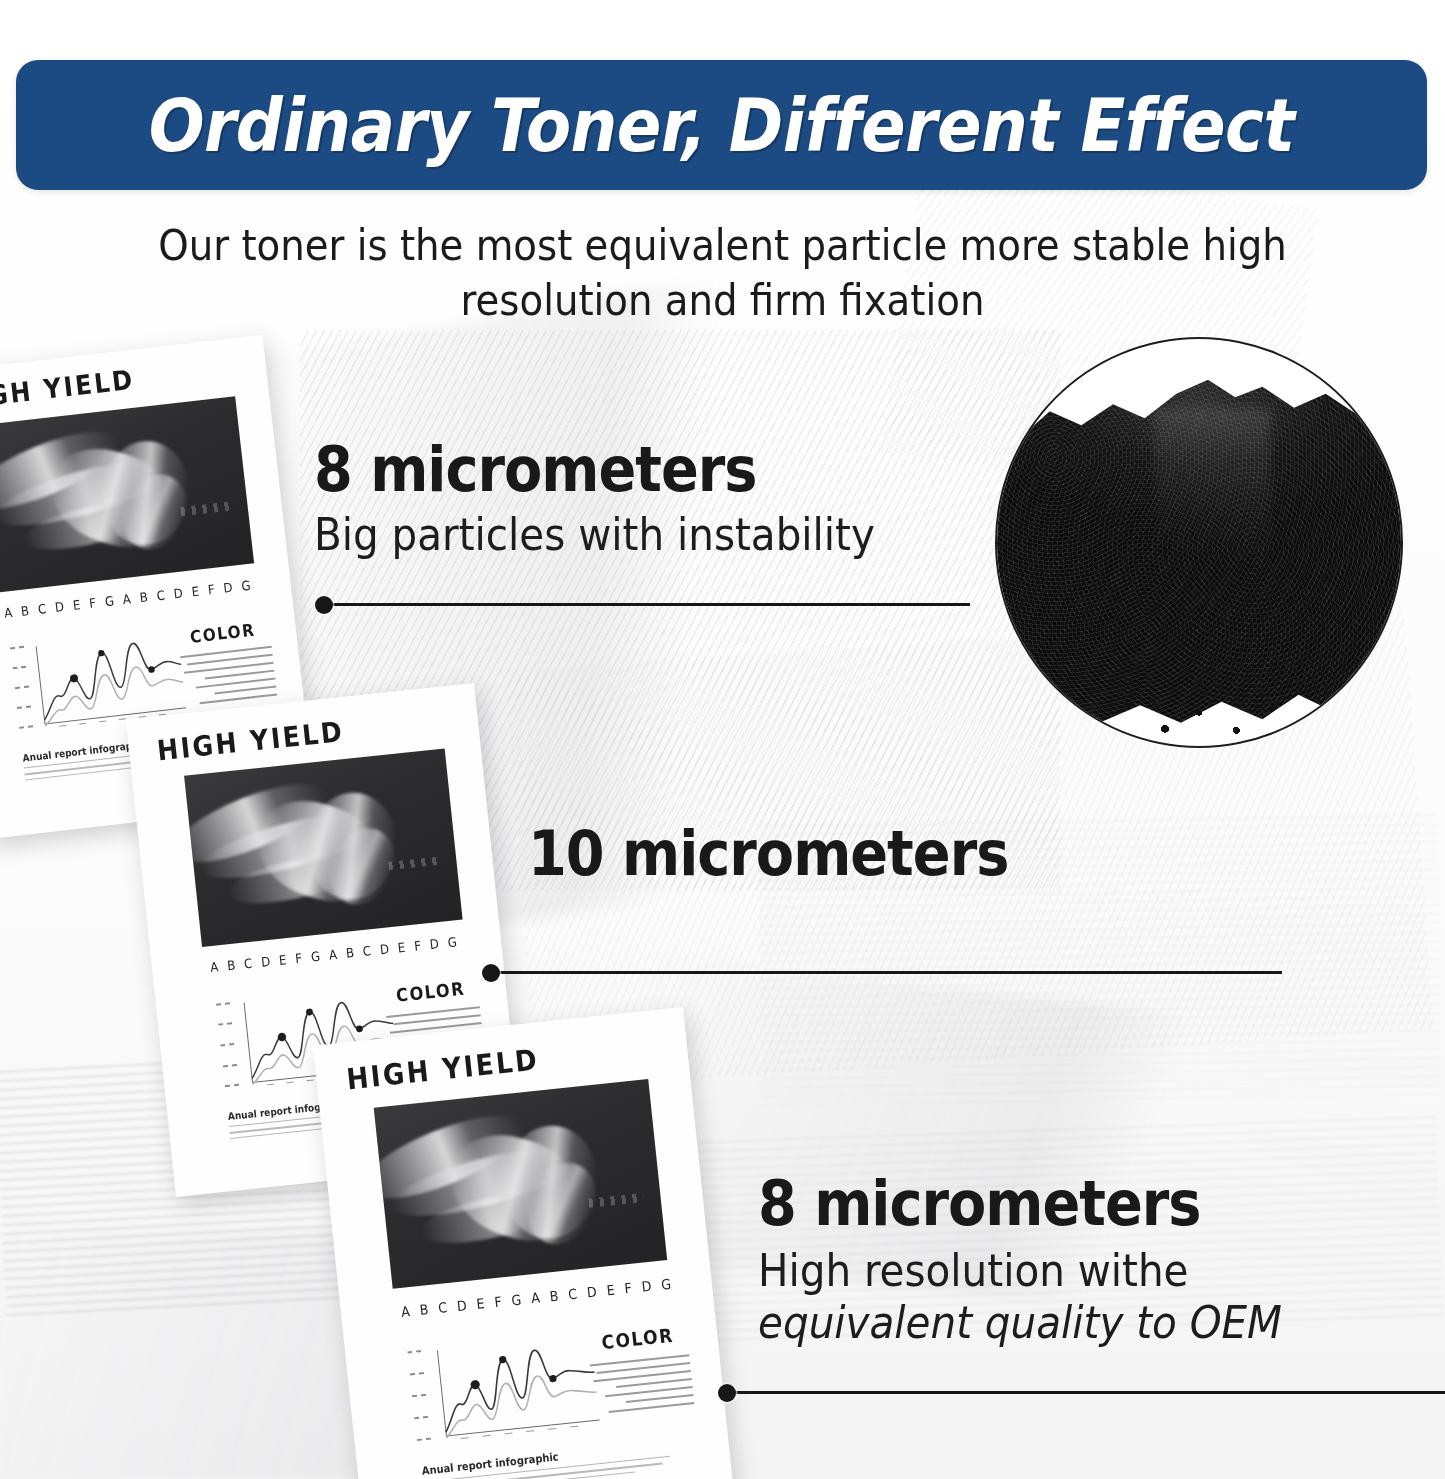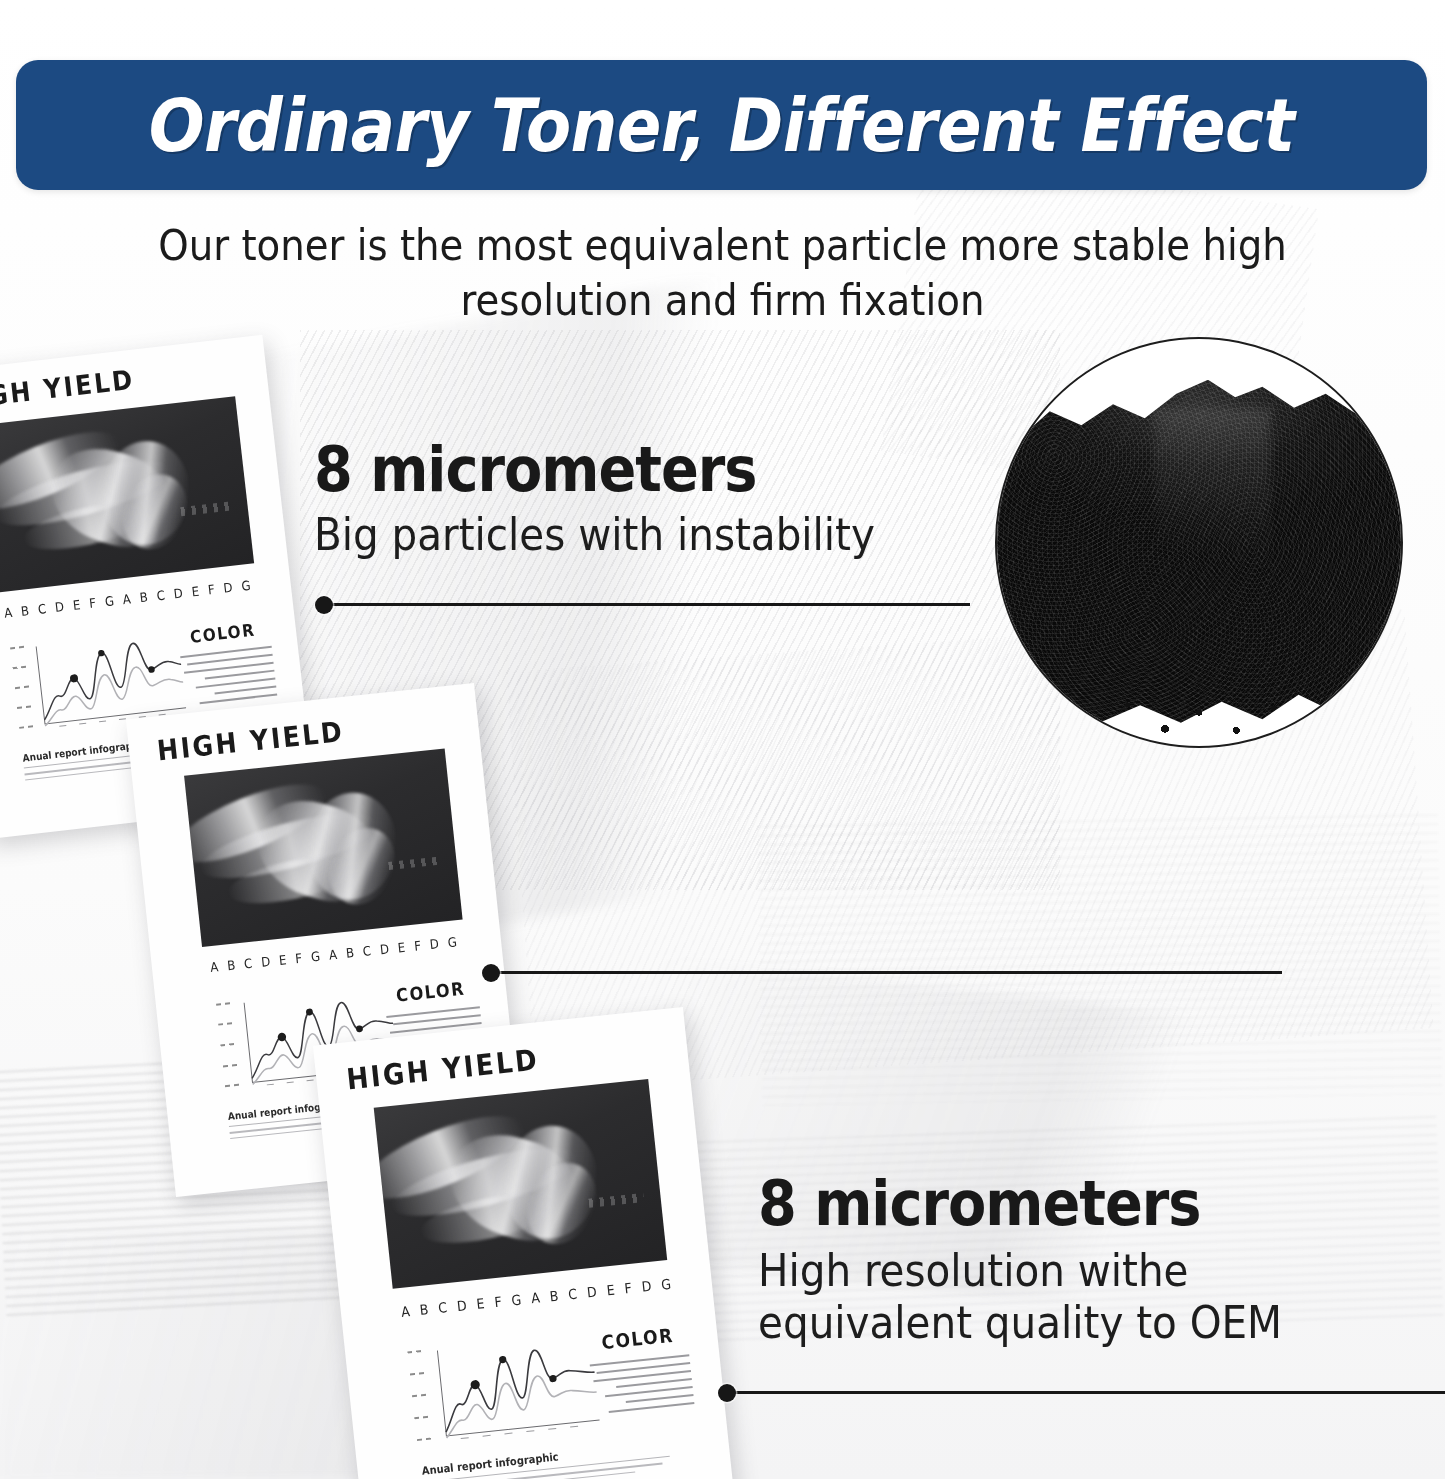--- a/index.html
+++ b/index.html
@@ -460,27 +460,28 @@
 <div class="callout" style="left:314px;top:438px;width:680px;">
   <div class="callout-size" style="font-size:62px;">8 micrometers</div>
   <div class="callout-desc" style="font-size:45px;margin-top:8px;">Big particles with instability</div>
 </div>
 <div class="connector" style="left:315px;top:594px;width:655px;">
   <div class="line"></div>
   <div class="dot"></div>
 </div>
 
 <div class="callout" style="left:528px;top:822px;width:770px;">
+  <div class="callout-size" style="font-size:62px;">10 micrometers</div>
 </div>
 <div class="connector" style="left:482px;top:962px;width:800px;">
   <div class="line"></div>
   <div class="dot"></div>
 </div>
 
 <div class="callout" style="left:758px;top:1172px;width:620px;">
   <div class="callout-size" style="font-size:62px;">8 micrometers</div>
   <div class="callout-desc" style="font-size:45px;margin-top:10px;">High resolution withe</div>
-  <div class="callout-desc" style="font-size:45px;">equivalent quality to OEM</div>
+  <div class="callout-desc" style="font-size:45px;font-style:italic;">equivalent quality to OEM</div>
 </div>
 <div class="connector" style="left:718px;top:1382px;width:727px;">
   <div class="line"></div>
   <div class="dot"></div>
 </div>
 
 </body></html>

